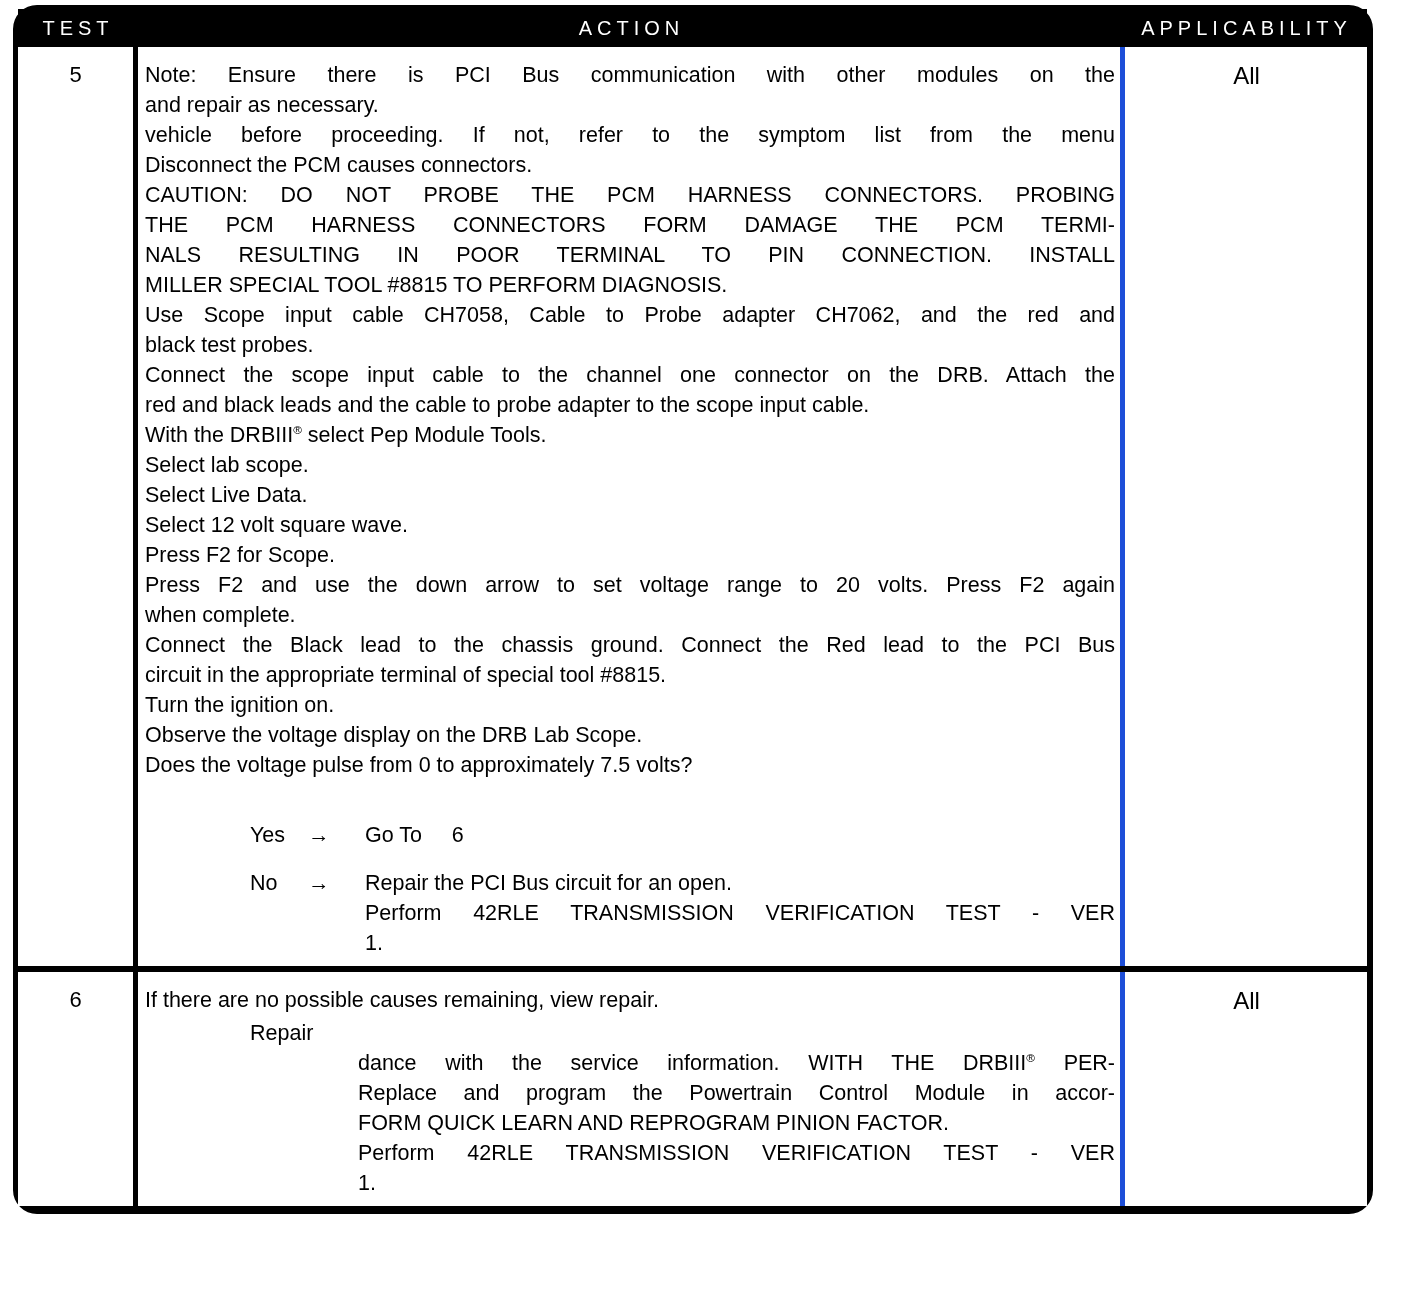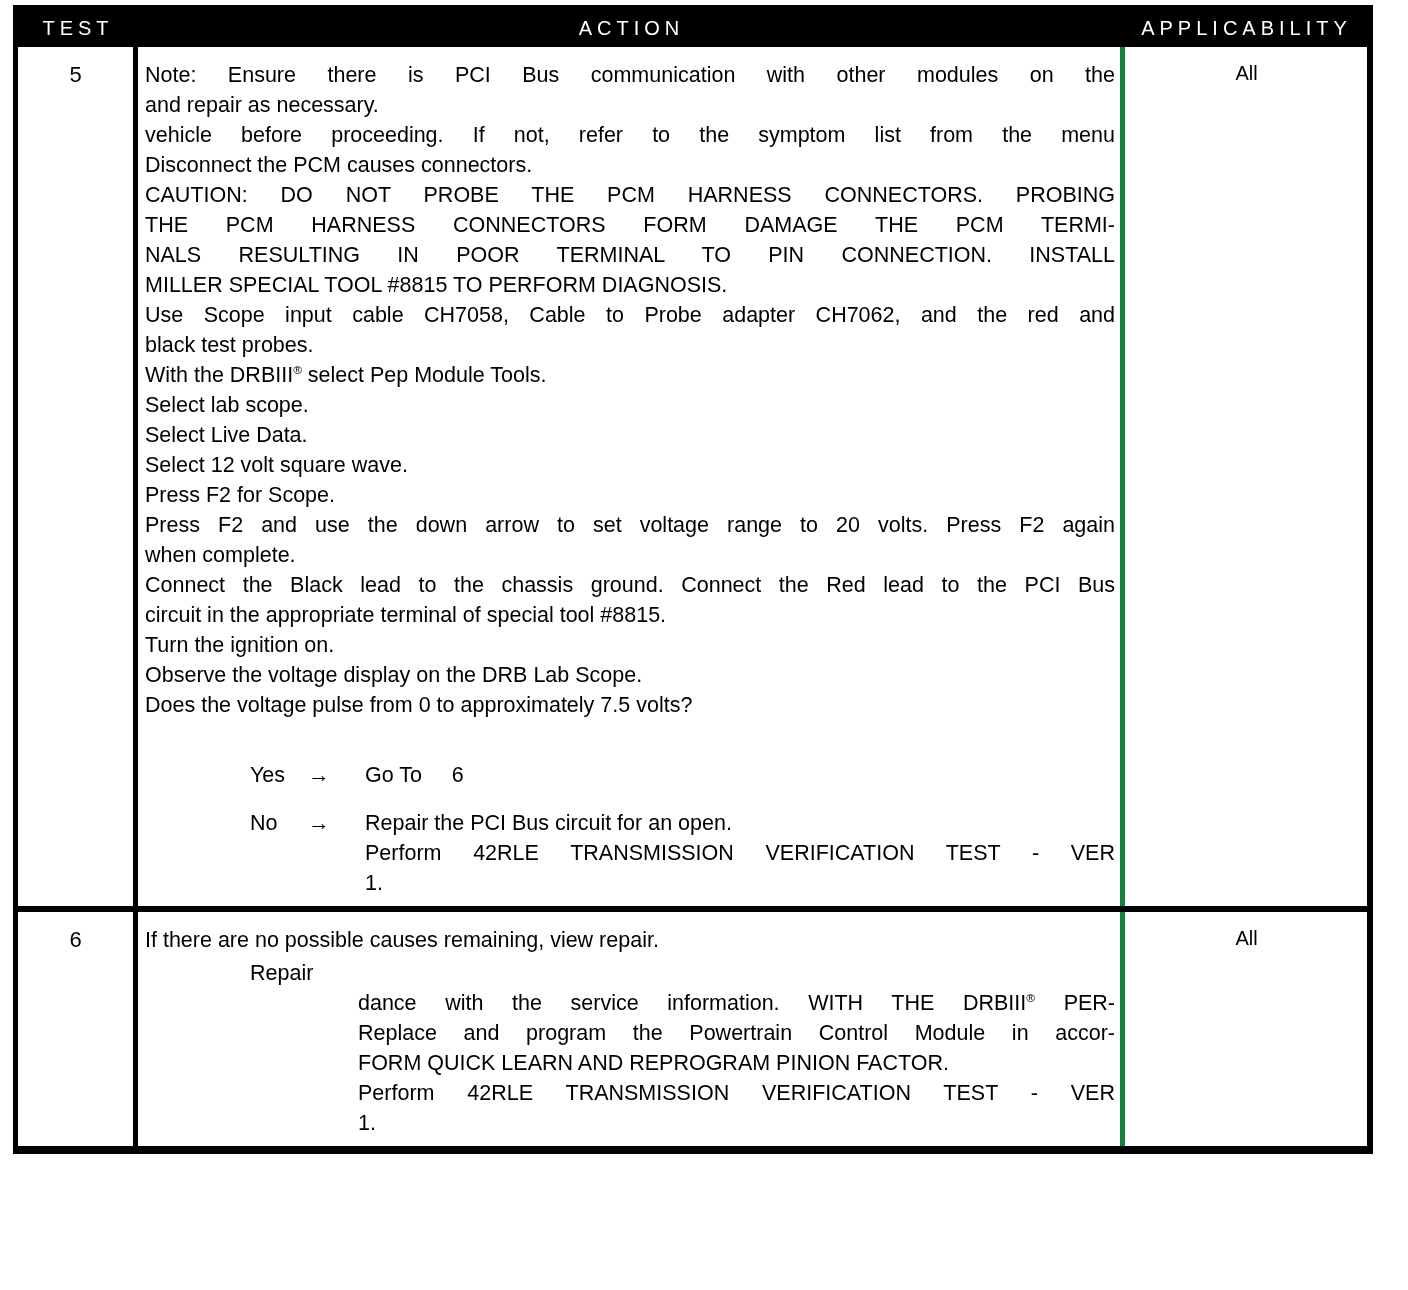--- a/index.html
+++ b/index.html
@@ -1,28 +1,28 @@
 <!DOCTYPE html>
 <html><head>
 <meta charset="utf-8">
 <style>
   html,body{margin:0;padding:0;background:#fff;}
   .page{position:relative;width:1408px;height:1290px;background:#fff;overflow:hidden;
         font-family:"Liberation Sans",sans-serif;color:#000;}
   .dtable{position:absolute;left:13px;top:5px;width:1360px;box-sizing:border-box;
-          border-style:solid;border-color:#000;border-width:4px 6px 8px 5px;background:#fff;}
+          border-style:solid;border-color:#000;border-width:4px 6px 8px 5px;background:#fff;border-radius:24px;}
   .thead{display:grid;grid-template-columns:120px 987px 243px;background:#000;color:#fff;
          height:38px;align-items:center;}
   .th{text-align:center;font-size:20px;letter-spacing:5px;font-weight:400;white-space:nowrap;}
   .trow{display:grid;grid-template-columns:120px 987px 243px;background:#fff;}
   .trow + .trow{border-top:6px solid #000;}
   .cell{box-sizing:border-box;}
   .cell-test{border-right:5px solid #000;text-align:center;font-size:22px;padding-top:15px;}
-  .cell-action{border-right:5px solid #15803d;padding:13px 5px 8px 7px;font-size:21.5px;line-height:30px;}
-  .cell-app{text-align:center;font-size:20px;padding-top:15px;}
+  .cell-action{border-right:5px solid #1d4ed8;padding:13px 5px 8px 7px;font-size:21.5px;line-height:30px;}
+  .cell-app{text-align:center;font-size:24px;padding-top:15px;}
   .ln{min-height:30px;white-space:normal;}
   .fill{text-align:justify;text-align-last:justify;}
   .ln sup{font-size:0.55em;line-height:0;}
   .answer{display:flex;margin-top:40px;}
   .answer + .answer{margin-top:18px;}
   .verdict{flex:0 0 auto;margin-left:105px;width:58px;}
   .arrow{flex:0 0 auto;width:57px;}
   .ans-body{flex:1 1 auto;min-width:0;}
   .repair{margin-top:3px;}
   .repair-label{margin-left:105px;min-height:30px;}
@@ -54,20 +54,24 @@
             </div>
             <div class="para">
               <div class="ln fill">CAUTION: DO NOT PROBE THE PCM HARNESS CONNECTORS. PROBING</div>
               <div class="ln fill">THE PCM HARNESS CONNECTORS FORM DAMAGE THE PCM TERMI-</div>
               <div class="ln fill">NALS RESULTING IN POOR TERMINAL TO PIN CONNECTION. INSTALL</div>
               <div class="ln">MILLER SPECIAL TOOL #8815 TO PERFORM DIAGNOSIS.</div>
             </div>
             <div class="para">
               <div class="ln fill">Use Scope input cable CH7058, Cable to Probe adapter CH7062, and the red and</div>
               <div class="ln">black test probes.</div>
+            </div>
+            <div class="para">
+              <div class="ln fill">Connect the scope input cable to the channel one connector on the DRB. Attach the</div>
+              <div class="ln">red and black leads and the cable to probe adapter to the scope input cable.</div>
             </div>
             <div class="para">
               <div class="ln">With the DRBIII<sup>®</sup> select Pep Module Tools.</div>
             </div>
             <div class="para">
               <div class="ln">Select lab scope.</div>
             </div>
             <div class="para">
               <div class="ln">Select Live Data.</div>
             </div>

